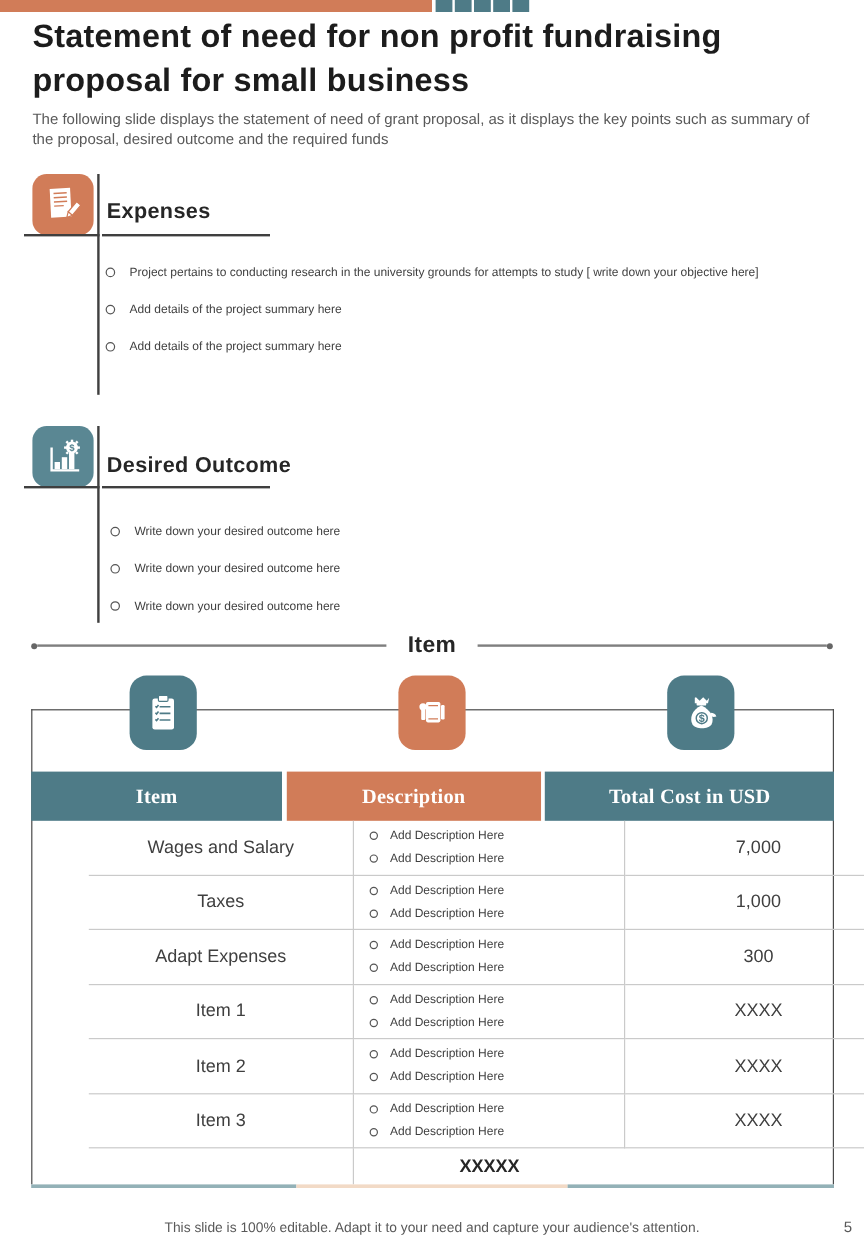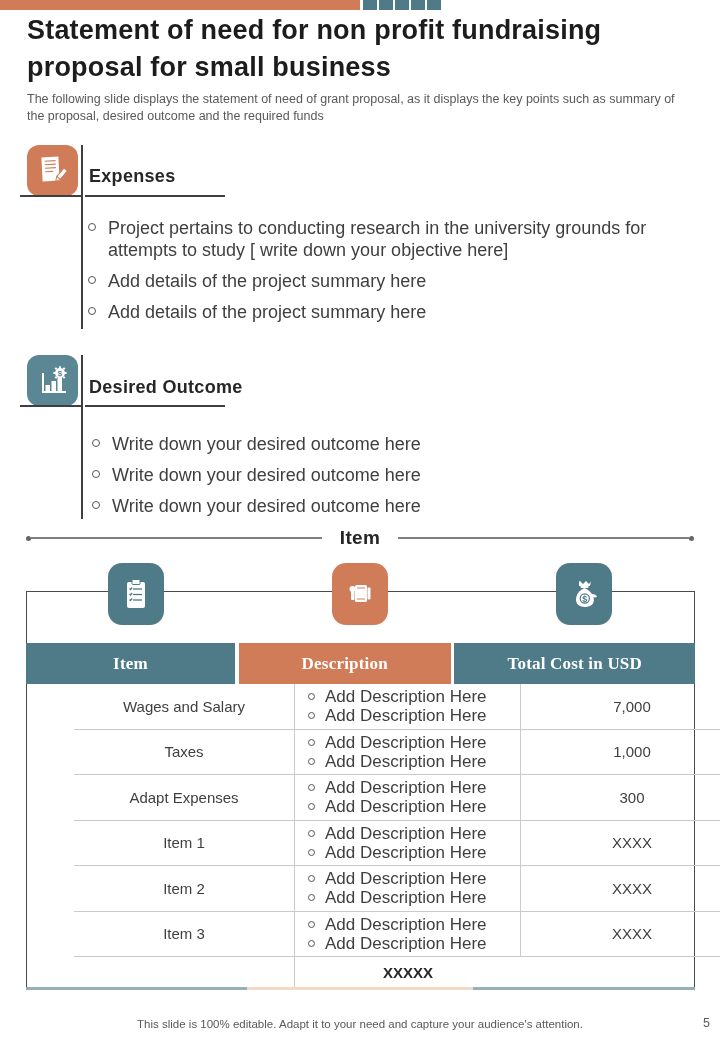--- a/index.html
+++ b/index.html
@@ -20,21 +20,21 @@
   .subtitle{left:27px;top:91px;width:660px;font-size:12.5px;color:#595959;line-height:17px;}
 
   
   .sec-icon{width:51px;height:51px;border-radius:12px;display:flex;align-items:center;justify-content:center;}
   .sec-icon.orange{background:var(--orange);color:var(--orange);}
   .sec-icon.teal{background:var(--teal_light);color:var(--teal_light);}
   .vline{width:1.5px;background:#3f3f3f;}
   .hline{height:1.5px;background:#3f3f3f;}
   .sec-heading{font-size:18px;font-weight:700;color:#262626;letter-spacing:.3px;}
   ul.bullets{list-style:none;margin:0;padding:0;}
-  ul.bullets li{display:flex;margin-bottom:9px;font-size:18px;line-height:22px;color:#3f3f3f;}
+  ul.bullets li{display:flex;margin-bottom:9px;font-size:10px;line-height:22px;color:#3f3f3f;}
   .b-dot{flex:0 0 8px;width:8px;height:8px;border:1.4px solid #555;border-radius:50%;
     margin:6px 12px 0 0;box-sizing:border-box;}
 
   
   .funds-div{left:26px;top:527px;width:668px;display:flex;align-items:center;}
   .fd-dot{width:5px;height:5px;border-radius:50%;background:#666;}
   .fd-line{flex:1;height:1.5px;background:#7f7f7f;}
   .fd-text{font-size:19px;font-weight:700;color:#262626;padding:0 18px;letter-spacing:.3px;}
 
   
@@ -51,21 +51,21 @@
   .th-gap{width:4px;background:#fff;}
 
   .tgrid{left:26px;top:684px;width:701px;display:grid;
     grid-template-columns:221px 226px 222px;
     grid-template-rows:repeat(6,45.5px) 30px;margin-left:48px;}
   .cell{border-bottom:1px solid #cacaca;box-sizing:border-box;display:flex;
     align-items:center;font-size:15px;color:#3f3f3f;}
   .cell.c1,.cell.c2{border-right:1px solid #cacaca;}
   .cell.center{justify-content:center;text-align:center;}
   .cell.desc{flex-direction:column;align-items:flex-start;justify-content:center;padding-left:13px;}
-  .dline{display:flex;align-items:center;font-size:17px;line-height:19px;color:#3f3f3f;}
+  .dline{display:flex;align-items:center;font-size:10px;line-height:19px;color:#3f3f3f;}
   .d-dot{flex:0 0 7px;width:7px;height:7px;border:1.2px solid #555;border-radius:50%;
     margin-right:10px;box-sizing:border-box;}
   .cell.total{border-bottom:none;font-weight:700;color:#262626;}
 
   .strip{top:987px;height:3px;}
 
   
   .footer-note{left:0;top:1018px;width:720px;text-align:center;font-size:11.5px;color:#595959;}
   .page-num{right:10px;top:1016px;font-size:12.5px;color:#595959;}
 </style>

